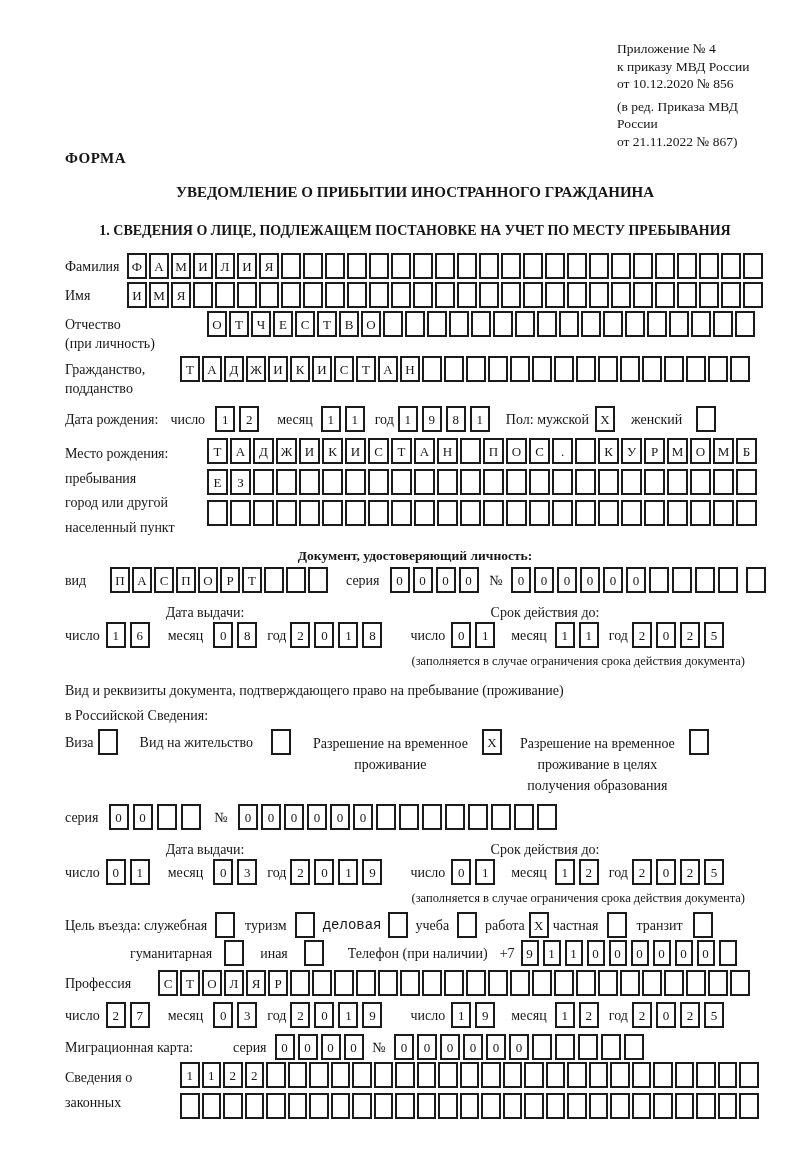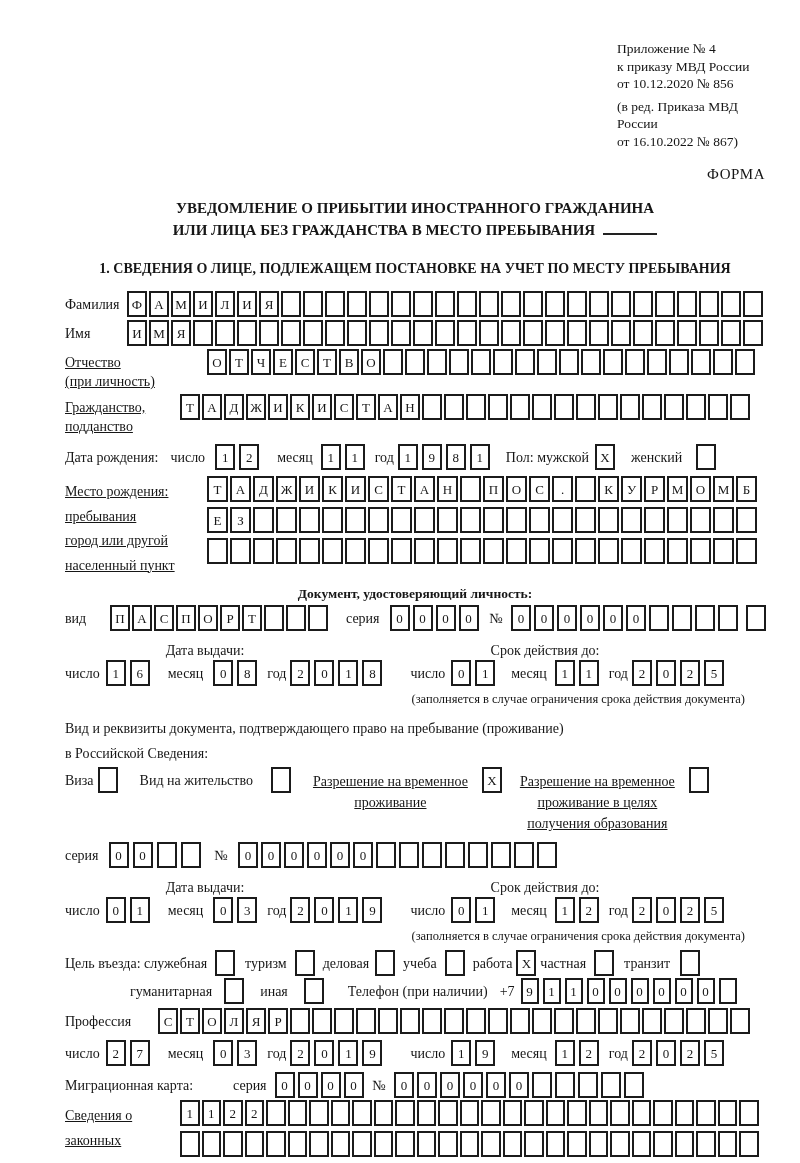--- a/index.html
+++ b/index.html
@@ -3,62 +3,59 @@
 <meta charset="utf-8">
 <style>
   html,body{margin:0;padding:0;background:#ffffff;}
   .page{
     position:relative;width:800px;height:1163px;box-sizing:border-box;
     padding:40px 35px 10px 65px;background:#ffffff;color:#161616;
     font-family:"Liberation Serif","DejaVu Serif",serif;overflow:hidden;
   }
   .hdr-note{margin-left:552px;font-size:13.5px;line-height:17.5px;}
   .hdr-note .amend{margin-top:5px;}
-  .form-word{text-align:right;font-weight:400;font-size:15px;margin-top:16px;letter-spacing:.5px;}
+  .form-word{font-weight:700;font-size:15px;letter-spacing:.5px;}
   .title{text-align:center;font-weight:700;font-size:15px;line-height:22px;margin-top:14px;}
   .blank{display:inline-block;width:54px;height:13px;border-bottom:2px solid #222;margin-left:8px;}
   .sec-heading{font-weight:700;font-size:14px;margin-top:20px;text-align:center;white-space:nowrap;}
   .form-body{margin-top:14px;}
   .fline{display:flex;align-items:flex-start;margin-bottom:3px;font-size:14px;line-height:19px;}
   .fline.center{justify-content:center;}
   .fline.right{justify-content:flex-end;padding-right:20px;}
   .mb0{margin-bottom:0!important}.mb2{margin-bottom:2px!important}.mb4{margin-bottom:4px!important}
   .mb6{margin-bottom:6px!important}.mb8{margin-bottom:8px!important}
   .lbl{flex:none;padding-top:4px;white-space:pre;}
   .tblock{flex:none;padding-top:4px;}
-  .tblock div{white-space:nowrap;text-decoration:underline;}
+  .tblock div{white-space:nowrap;}
   .cells{display:inline-flex;flex:none;}
   .cell{
     display:inline-flex;align-items:center;justify-content:center;flex:none;
     height:26px;box-sizing:border-box;border:2px solid #1b1b1b;background:#fff;
     font-size:13px;line-height:1;
   }
   .colstack{display:flex;flex-direction:column;flex:none;}
   .colstack .fline{margin-bottom:5px;}
 </style>
 </head>
 <body>
 
 <div class="page">
 
   <div class="hdr-note">
     <div>Приложение № 4</div>
     <div>к приказу МВД России</div>
     <div>от 10.12.2020 № 856</div>
     <div class="amend">(в ред. Приказа МВД России</div>
-    <div>от 16.10.2022 № 867)</div>
+    <div>от 21.11.2022 № 867)</div>
   </div>
 
   <div class="form-word">ФОРМА</div>
 
   <div class="title">
     <div>УВЕДОМЛЕНИЕ О ПРИБЫТИИ ИНОСТРАННОГО ГРАЖДАНИНА</div>
-    <div>
-      <span>ИЛИ ЛИЦА БЕЗ ГРАЖДАНСТВА В МЕСТО ПРЕБЫВАНИЯ</span><span class="blank"></span>
-    </div>
   </div>
 
   <div class="sec-heading">1. СВЕДЕНИЯ О ЛИЦЕ, ПОДЛЕЖАЩЕМ ПОСТАНОВКЕ НА УЧЕТ ПО МЕСТУ ПРЕБЫВАНИЯ</div>
 
   <div class="form-body">
       <div class="fline">
         <span class="lbl" style="width: 62px; display: inline-block;">Фамилия</span>
         <span class="cells">
           <span class="cell" style="width: 20px; margin-right: 2px;">Ф</span>
           <span class="cell" style="width: 20px; margin-right: 2px;">А</span>
@@ -482,21 +479,21 @@
         </span>
       </div>
       <div class="fline right mb4">
         <span class="lbl" style="font-size: 12.5px;">(заполняется в случае ограничения срока действия документа)</span>
       </div>
       <div class="fline mb2">
         <span class="lbl">Цель въезда: служебная</span>
         <span class="cell" style="width: 20px; margin-left: 8px;"></span>
         <span class="lbl" style="margin-left: 10px;">туризм</span>
         <span class="cell" style="width: 20px; margin-left: 8px;"></span>
-        <span class="lbl" style="margin-left: 8px;">деловая</span>
+        <span class="lbl" style="margin-left: 8px; font-family: Liberation Mono, monospace;">деловая</span>
         <span class="cell" style="width: 20px; margin-left: 6px;"></span>
         <span class="lbl" style="margin-left: 8px;">учеба</span>
         <span class="cell" style="width: 20px; margin-left: 8px;"></span>
         <span class="lbl" style="margin-left: 8px;">работа</span>
         <span class="cell" style="width: 20px; margin-left: 4px;">X</span>
         <span class="lbl" style="margin-left: 4px;">частная</span>
         <span class="cell" style="width: 20px; margin-left: 8px;"></span>
         <span class="lbl" style="margin-left: 10px;">транзит</span>
         <span class="cell" style="width: 20px; margin-left: 10px;"></span>
       </div>

